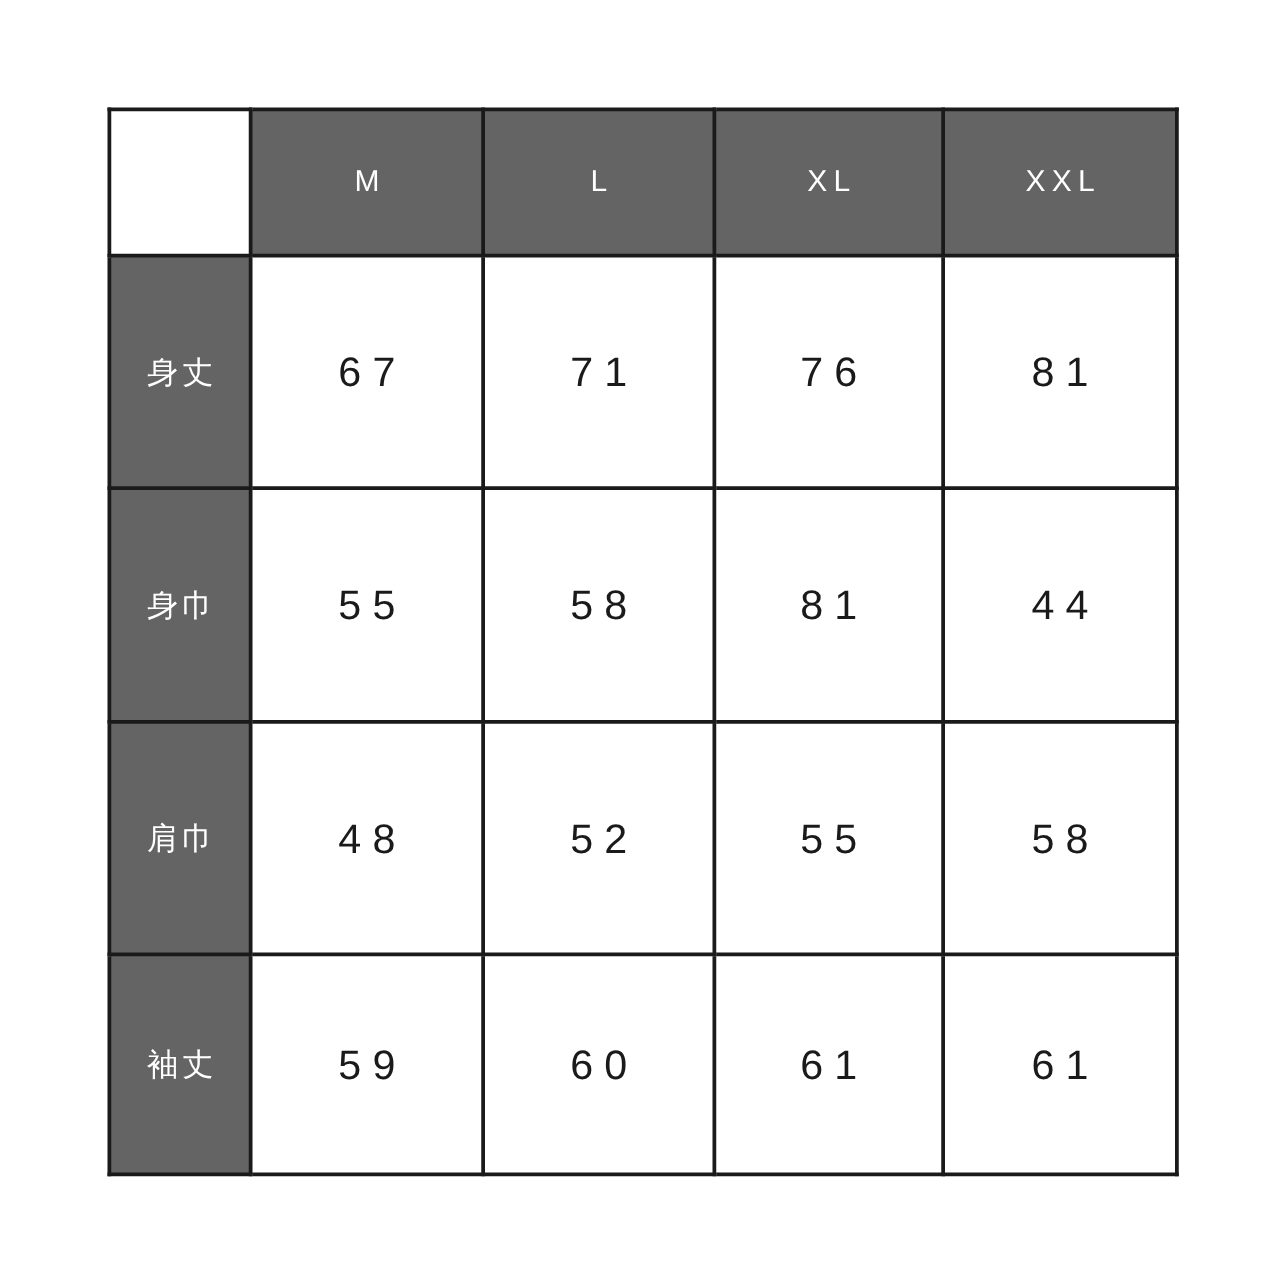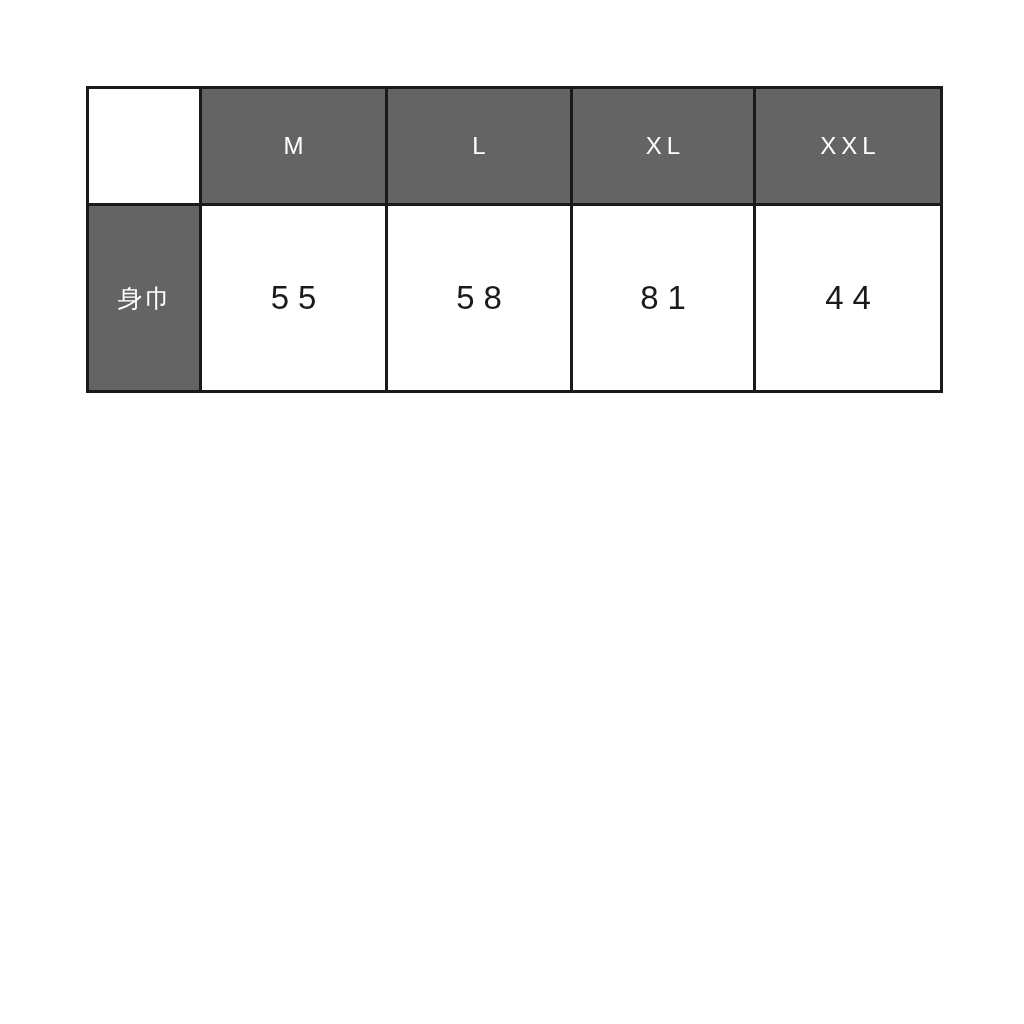--- a/index.html
+++ b/index.html
@@ -73,22 +73,43 @@
       <col style="width:187px">
     </colgroup>
     <tbody>
       <tr style="height:117px">
         <td class="corner"></td>
         <th class="col-header">M</th>
         <th class="col-header">L</th>
         <th class="col-header">XL</th>
         <th class="col-header">XXL</th>
       </tr>
+      <tr style="height:186px">
+        <th class="row-header">身丈</th>
+        <td class="value-cell">67</td>
+        <td class="value-cell">71</td>
+        <td class="value-cell">76</td>
+        <td class="value-cell">81</td>
+      </tr>
       <tr style="height:187px">
         <th class="row-header">身巾</th>
         <td class="value-cell">55</td>
         <td class="value-cell">58</td>
         <td class="value-cell">81</td>
         <td class="value-cell">44</td>
       </tr>
+      <tr style="height:186px">
+        <th class="row-header">肩巾</th>
+        <td class="value-cell">48</td>
+        <td class="value-cell">52</td>
+        <td class="value-cell">55</td>
+        <td class="value-cell">58</td>
+      </tr>
+      <tr style="height:176px">
+        <th class="row-header">袖丈</th>
+        <td class="value-cell">59</td>
+        <td class="value-cell">60</td>
+        <td class="value-cell">61</td>
+        <td class="value-cell">61</td>
+      </tr>
     </tbody>
   </table>
 </div>
 
 </body></html>

